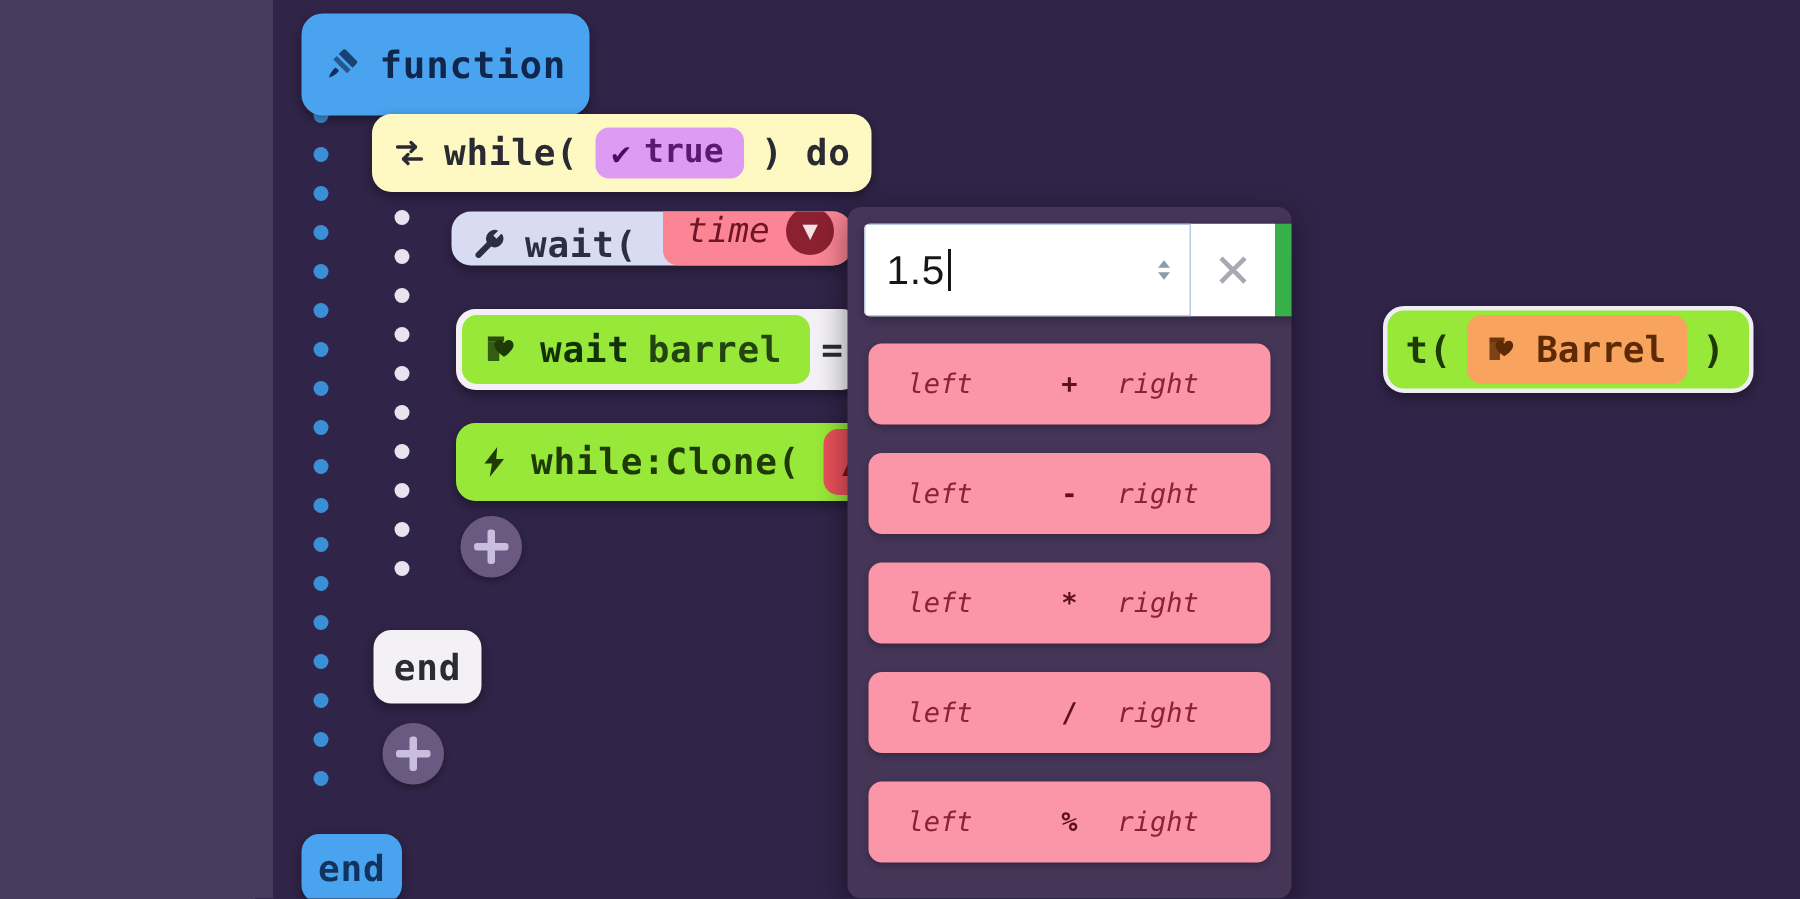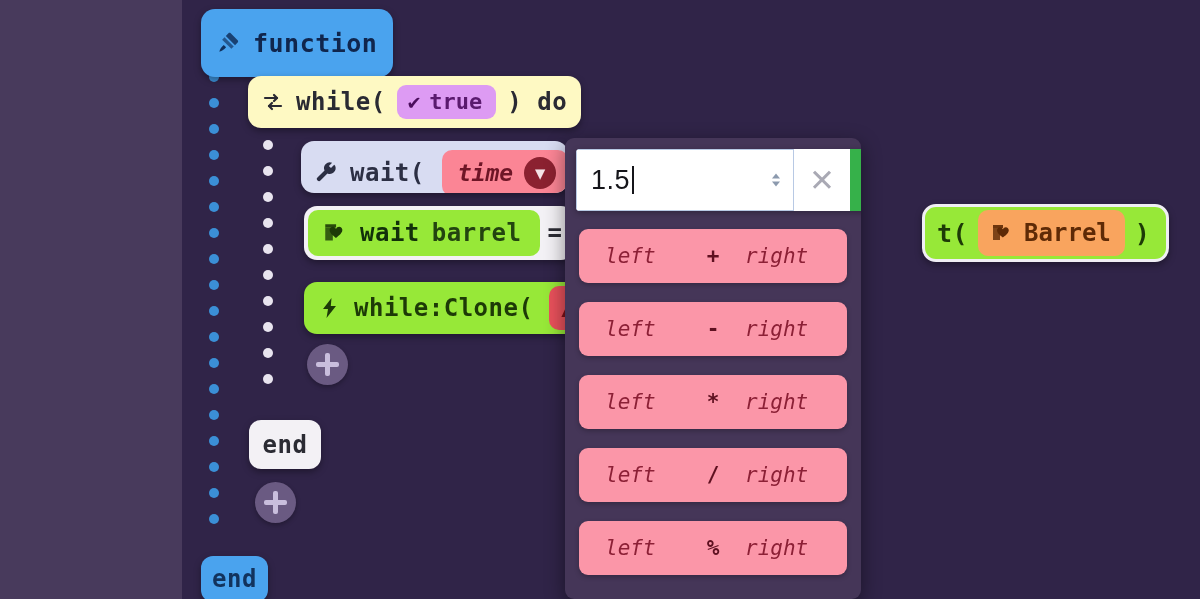--- a/index.html
+++ b/index.html
@@ -55,30 +55,30 @@
   }
   .chip-true{
     display:inline-flex;align-items:center;gap:9px;
     background:#dd9bf3;border-radius:9px;
     padding:4px 14px 5px 11px;color:#5a1a6e;font-size:22px;font-weight:bold;
   }
   .check-glyph{color:#4a0d5c;font-size:21px;font-weight:bold;}
 
   
   .b-wait{
-    left:301px;top:141px;height:52px;padding:12px 0 0 13px;
+    left:301px;top:141px;height:36px;padding:12px 0 0 13px;
     background:#d8dcf2;border-radius:13px;color:#2c2f44;
-    font-size:24px;gap:11px;overflow:hidden;
+    font-size:24px;gap:11px;overflow:hidden;align-items:flex-end;
   }
   .chip-time{
     display:inline-flex;align-items:center;gap:11px;
     background:#fb8595;border-radius:10px;height:46px;
     padding:0 12px 0 16px;margin-left:6px;
   }
-  .chip-time .lbl{font-style:italic;color:#6e1526;font-size:23px;font-weight:bold;}
+  .chip-time .lbl{font-style:italic;color:#6e1526;font-size:23px;font-weight:normal;}
   .caret-btn{
     width:32px;height:32px;border-radius:50%;background:#8b2130;
     display:inline-flex;align-items:center;justify-content:center;
     color:#f4e3e6;font-size:17px;line-height:1;
   }
 
   
   .b-local{
     left:304px;top:206px;height:54px;background:#f3f1f5;border-radius:13px;
     padding:4px;overflow:hidden;
@@ -183,21 +183,21 @@
     justify-content:center;color:#ffffff;font-size:32px;
   }
   .op-list{
     position:absolute;left:14px;top:91px;right:14px;
     display:flex;flex-direction:column;gap:19px;
   }
   .op-item{
     height:54px;background:#fb96a8;border-radius:9px;
     display:flex;align-items:center;
     font-family:"DejaVu Sans Mono", monospace;
-    font-style:italic;font-size:21px;color:#8c2036;
+    font-style:italic;font-size:18px;color:#8c2036;
     padding:0 26px;box-sizing:border-box;
     box-shadow:0 2px 5px rgba(0,0,0,.25);
   }
   .op-item .side{width:76px;}
   .op-item .side.r{text-align:left;}
   .op-item .opsym{flex:1 1 auto;text-align:center;font-style:normal;font-weight:bold;color:#5e1020;}
 </style>
 </head>
 <body>
 

